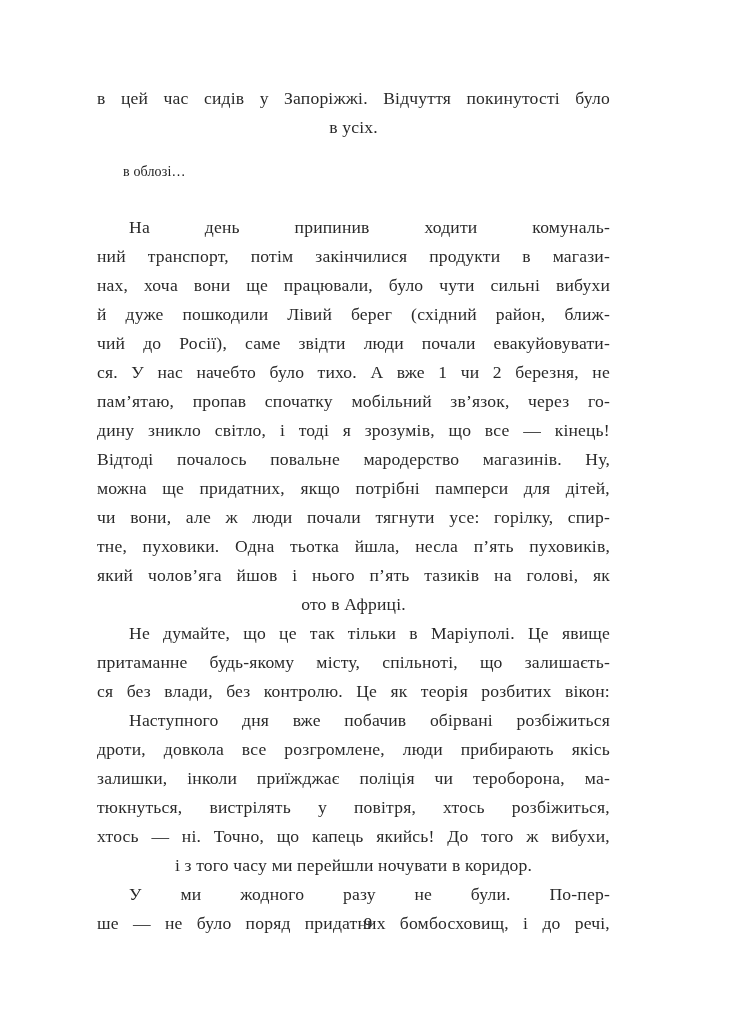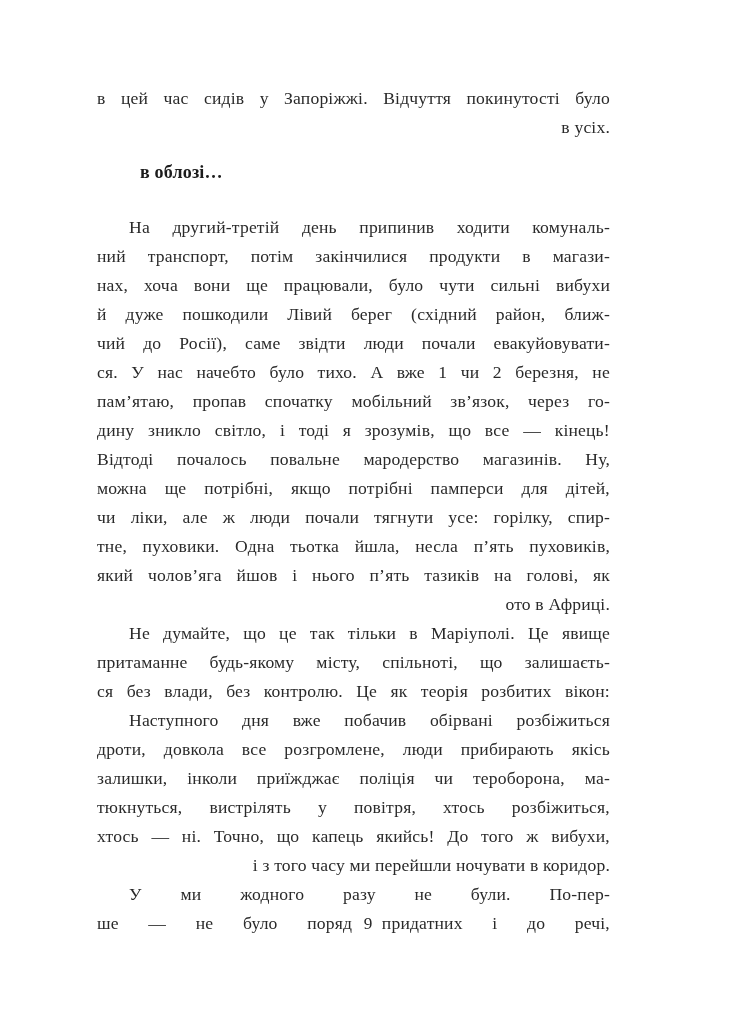--- a/index.html
+++ b/index.html
@@ -52,35 +52,35 @@
     flex-direction: row;
     justify-content: space-between;
     white-space: pre;
   }
   .line.justify > .w {
     white-space: pre;
   }
 
   
   .line.flush {
-    text-align: right;
+    text-align: center;
   }
 
   
   .line.indent {
     padding-left: 32px;
     width: 481px;
   }
 
   #subheading {
     position: absolute;
-    left: 140px;
+    left: 123px;
     top: 160px;
-    font-size: 18px;
-    font-weight: bold;
+    font-size: 14px;
+    font-weight: normal;
     line-height: 24px;
     letter-spacing: 0.01em;
     color: #1c1c1c;
     white-space: nowrap;
   }
 
   #page-number {
     position: absolute;
     left: 0;
     top: 912px;
@@ -96,51 +96,51 @@
 
 <div id="page">
 
   <div id="text-column">
       <div class="paragraph">
         <div class="line justify"><span class="w">в</span><span class="w">цей</span><span class="w">час</span><span class="w">сидів</span><span class="w">у</span><span class="w">Запоріжжі.</span><span class="w">Відчуття</span><span class="w">покинутості</span><span class="w">було</span></div>
         <div class="line flush">в усіх.</div>
       </div>
       <div style="height: 71px;"></div>
       <div class="paragraph">
-        <div class="line justify indent"><span class="w">На</span><span class="w">другий-третій</span><span class="w">день</span><span class="w">припинив</span><span class="w">ходити</span><span class="w">комуналь-</span></div>
+        <div class="line justify indent"><span class="w">На</span><span class="w">день</span><span class="w">припинив</span><span class="w">ходити</span><span class="w">комуналь-</span></div>
         <div class="line justify"><span class="w">ний</span><span class="w">транспорт,</span><span class="w">потім</span><span class="w">закінчилися</span><span class="w">продукти</span><span class="w">в</span><span class="w">магази-</span></div>
         <div class="line justify"><span class="w">нах,</span><span class="w">хоча</span><span class="w">вони</span><span class="w">ще</span><span class="w">працювали,</span><span class="w">було</span><span class="w">чути</span><span class="w">сильні</span><span class="w">вибухи</span></div>
         <div class="line justify"><span class="w">й</span><span class="w">дуже</span><span class="w">пошкодили</span><span class="w">Лівий</span><span class="w">берег</span><span class="w">(східний</span><span class="w">район,</span><span class="w">ближ-</span></div>
         <div class="line justify"><span class="w">чий</span><span class="w">до</span><span class="w">Росії),</span><span class="w">саме</span><span class="w">звідти</span><span class="w">люди</span><span class="w">почали</span><span class="w">евакуйовувати-</span></div>
         <div class="line justify"><span class="w">ся.</span><span class="w">У</span><span class="w">нас</span><span class="w">начебто</span><span class="w">було</span><span class="w">тихо.</span><span class="w">А</span><span class="w">вже</span><span class="w">1</span><span class="w">чи</span><span class="w">2</span><span class="w">березня,</span><span class="w">не</span></div>
         <div class="line justify"><span class="w">пам’ятаю,</span><span class="w">пропав</span><span class="w">спочатку</span><span class="w">мобільний</span><span class="w">зв’язок,</span><span class="w">через</span><span class="w">го-</span></div>
         <div class="line justify"><span class="w">дину</span><span class="w">зникло</span><span class="w">світло,</span><span class="w">і</span><span class="w">тоді</span><span class="w">я</span><span class="w">зрозумів,</span><span class="w">що</span><span class="w">все</span><span class="w">—</span><span class="w">кінець!</span></div>
         <div class="line justify"><span class="w">Відтоді</span><span class="w">почалось</span><span class="w">повальне</span><span class="w">мародерство</span><span class="w">магазинів.</span><span class="w">Ну,</span></div>
-        <div class="line justify"><span class="w">можна</span><span class="w">ще</span><span class="w">потрібні,</span><span class="w">якщо</span><span class="w">потрібні</span><span class="w">памперси</span><span class="w">для</span><span class="w">дітей,</span></div>
-        <div class="line justify"><span class="w">чи</span><span class="w">ліки,</span><span class="w">але</span><span class="w">ж</span><span class="w">люди</span><span class="w">почали</span><span class="w">тягнути</span><span class="w">усе:</span><span class="w">горілку,</span><span class="w">спир-</span></div>
+        <div class="line justify"><span class="w">можна</span><span class="w">ще</span><span class="w">придатних,</span><span class="w">якщо</span><span class="w">потрібні</span><span class="w">памперси</span><span class="w">для</span><span class="w">дітей,</span></div>
+        <div class="line justify"><span class="w">чи</span><span class="w">вони,</span><span class="w">але</span><span class="w">ж</span><span class="w">люди</span><span class="w">почали</span><span class="w">тягнути</span><span class="w">усе:</span><span class="w">горілку,</span><span class="w">спир-</span></div>
         <div class="line justify"><span class="w">тне,</span><span class="w">пуховики.</span><span class="w">Одна</span><span class="w">тьотка</span><span class="w">йшла,</span><span class="w">несла</span><span class="w">п’ять</span><span class="w">пуховиків,</span></div>
         <div class="line justify"><span class="w">який</span><span class="w">чолов’яга</span><span class="w">йшов</span><span class="w">і</span><span class="w">нього</span><span class="w">п’ять</span><span class="w">тазиків</span><span class="w">на</span><span class="w">голові,</span><span class="w">як</span></div>
         <div class="line flush">ото в Африці.</div>
       </div>
       <div class="paragraph">
         <div class="line justify indent"><span class="w">Не</span><span class="w">думайте,</span><span class="w">що</span><span class="w">це</span><span class="w">так</span><span class="w">тільки</span><span class="w">в</span><span class="w">Маріуполі.</span><span class="w">Це</span><span class="w">явище</span></div>
         <div class="line justify"><span class="w">притаманне</span><span class="w">будь-якому</span><span class="w">місту,</span><span class="w">спільноті,</span><span class="w">що</span><span class="w">залишаєть-</span></div>
         <div class="line justify"><span class="w">ся</span><span class="w">без</span><span class="w">влади,</span><span class="w">без</span><span class="w">контролю.</span><span class="w">Це</span><span class="w">як</span><span class="w">теорія</span><span class="w">розбитих</span><span class="w">вікон:</span></div>
       </div>
       <div class="paragraph">
         <div class="line justify indent"><span class="w">Наступного</span><span class="w">дня</span><span class="w">вже</span><span class="w">побачив</span><span class="w">обірвані</span><span class="w">розбіжиться</span></div>
         <div class="line justify"><span class="w">дроти,</span><span class="w">довкола</span><span class="w">все</span><span class="w">розгромлене,</span><span class="w">люди</span><span class="w">прибирають</span><span class="w">якісь</span></div>
         <div class="line justify"><span class="w">залишки,</span><span class="w">інколи</span><span class="w">приїжджає</span><span class="w">поліція</span><span class="w">чи</span><span class="w">тероборона,</span><span class="w">ма-</span></div>
         <div class="line justify"><span class="w">тюкнуться,</span><span class="w">вистрілять</span><span class="w">у</span><span class="w">повітря,</span><span class="w">хтось</span><span class="w">розбіжиться,</span></div>
         <div class="line justify"><span class="w">хтось</span><span class="w">—</span><span class="w">ні.</span><span class="w">Точно,</span><span class="w">що</span><span class="w">капець</span><span class="w">якийсь!</span><span class="w">До</span><span class="w">того</span><span class="w">ж</span><span class="w">вибухи,</span></div>
         <div class="line flush">і з того часу ми перейшли ночувати в коридор.</div>
       </div>
       <div class="paragraph">
         <div class="line justify indent"><span class="w">У</span><span class="w">ми</span><span class="w">жодного</span><span class="w">разу</span><span class="w">не</span><span class="w">були.</span><span class="w">По-пер-</span></div>
-        <div class="line justify"><span class="w">ше</span><span class="w">—</span><span class="w">не</span><span class="w">було</span><span class="w">поряд</span><span class="w">придатних</span><span class="w">і</span><span class="w">до</span><span class="w">речі,</span></div>
+        <div class="line justify"><span class="w">ше</span><span class="w">—</span><span class="w">не</span><span class="w">було</span><span class="w">поряд</span><span class="w">придатних</span><span class="w">бомбосховищ,</span><span class="w">і</span><span class="w">до</span><span class="w">речі,</span></div>
       </div>
     </div>
 
   <div id="subheading">в облозі…</div>
 
   <div id="page-number">9</div>
 
 </div>
 
 </body></html>

